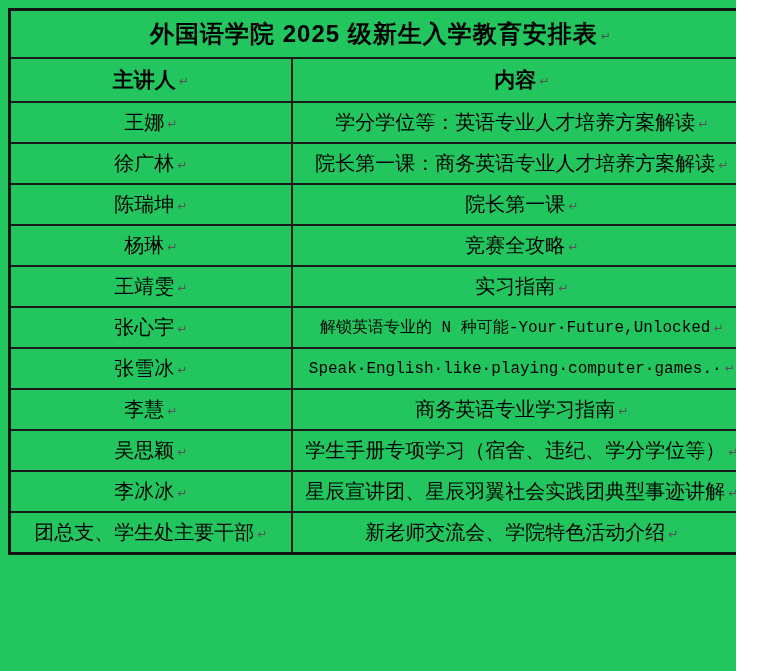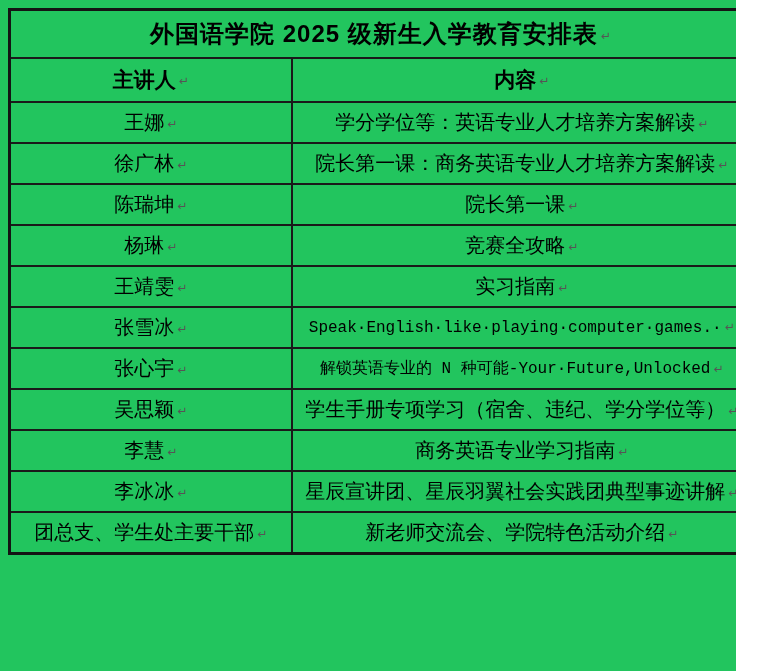--- a/index.html
+++ b/index.html
@@ -118,37 +118,37 @@
       <td><span>杨琳</span><span class="crlf">↵</span></td>
       <td><span>竞赛全攻略</span><span class="crlf">↵</span><span class="row-mark">↵</span></td>
     </tr>
 
     <tr class="data-row">
       <td><span>王靖雯</span><span class="crlf">↵</span></td>
       <td><span>实习指南</span><span class="crlf">↵</span><span class="row-mark">↵</span></td>
     </tr>
 
     <tr class="data-row">
+      <td><span>张心宇</span><span class="crlf">↵</span></td>
+      <td class="mono-cell"><span>解锁英语专业的 N 种可能-Your·Future,Unlocked</span><span class="crlf">↵</span><span class="row-mark">↵</span></td>
+    </tr>
+
+    <tr class="data-row">
       <td><span>张雪冰</span><span class="crlf">↵</span></td>
       <td class="mono-cell"><span>Speak·English·like·playing·computer·games.·</span><span class="crlf">↵</span><span class="row-mark">↵</span></td>
     </tr>
 
     <tr class="data-row">
-      <td><span>张心宇</span><span class="crlf">↵</span></td>
-      <td class="mono-cell"><span>解锁英语专业的 N 种可能-Your·Future,Unlocked</span><span class="crlf">↵</span><span class="row-mark">↵</span></td>
+      <td><span>李慧</span><span class="crlf">↵</span></td>
+      <td><span>商务英语专业学习指南</span><span class="crlf">↵</span><span class="row-mark">↵</span></td>
     </tr>
 
     <tr class="data-row">
       <td><span>吴思颖</span><span class="crlf">↵</span></td>
       <td><span>学生手册专项学习（宿舍、违纪、学分学位等）</span><span class="crlf">↵</span><span class="row-mark">↵</span></td>
-    </tr>
-
-    <tr class="data-row">
-      <td><span>李慧</span><span class="crlf">↵</span></td>
-      <td><span>商务英语专业学习指南</span><span class="crlf">↵</span><span class="row-mark">↵</span></td>
     </tr>
 
 
     <tr class="data-row">
       <td><span>李冰冰</span><span class="crlf">↵</span></td>
       <td><span>星辰宣讲团、星辰羽翼社会实践团典型事迹讲解</span><span class="crlf">↵</span><span class="row-mark">↵</span></td>
     </tr>
 
     <tr class="data-row">
       <td><span>团总支、学生处主要干部</span><span class="crlf">↵</span></td>

